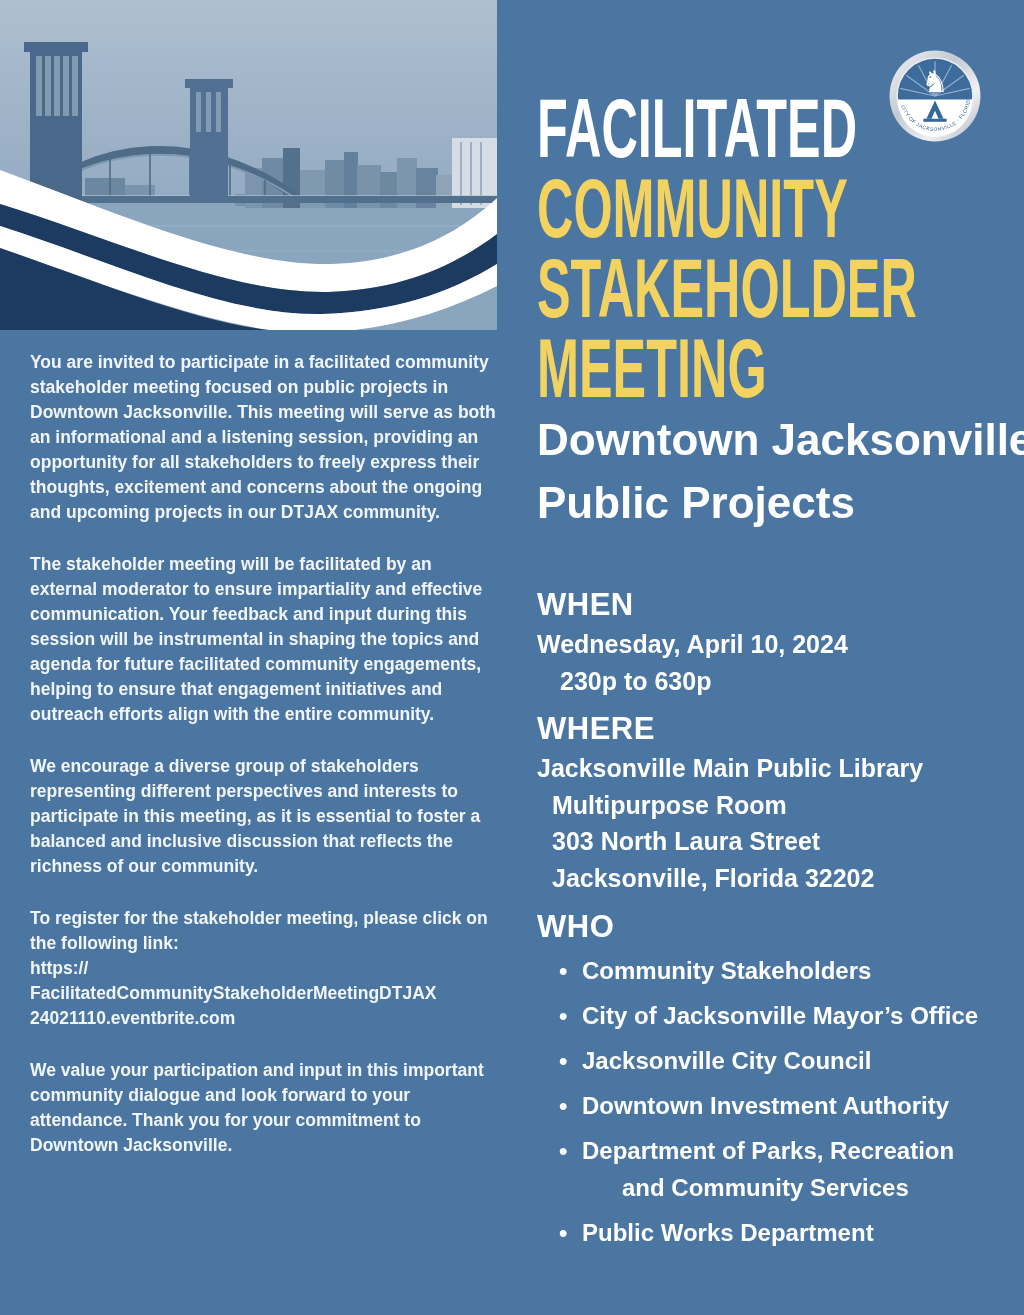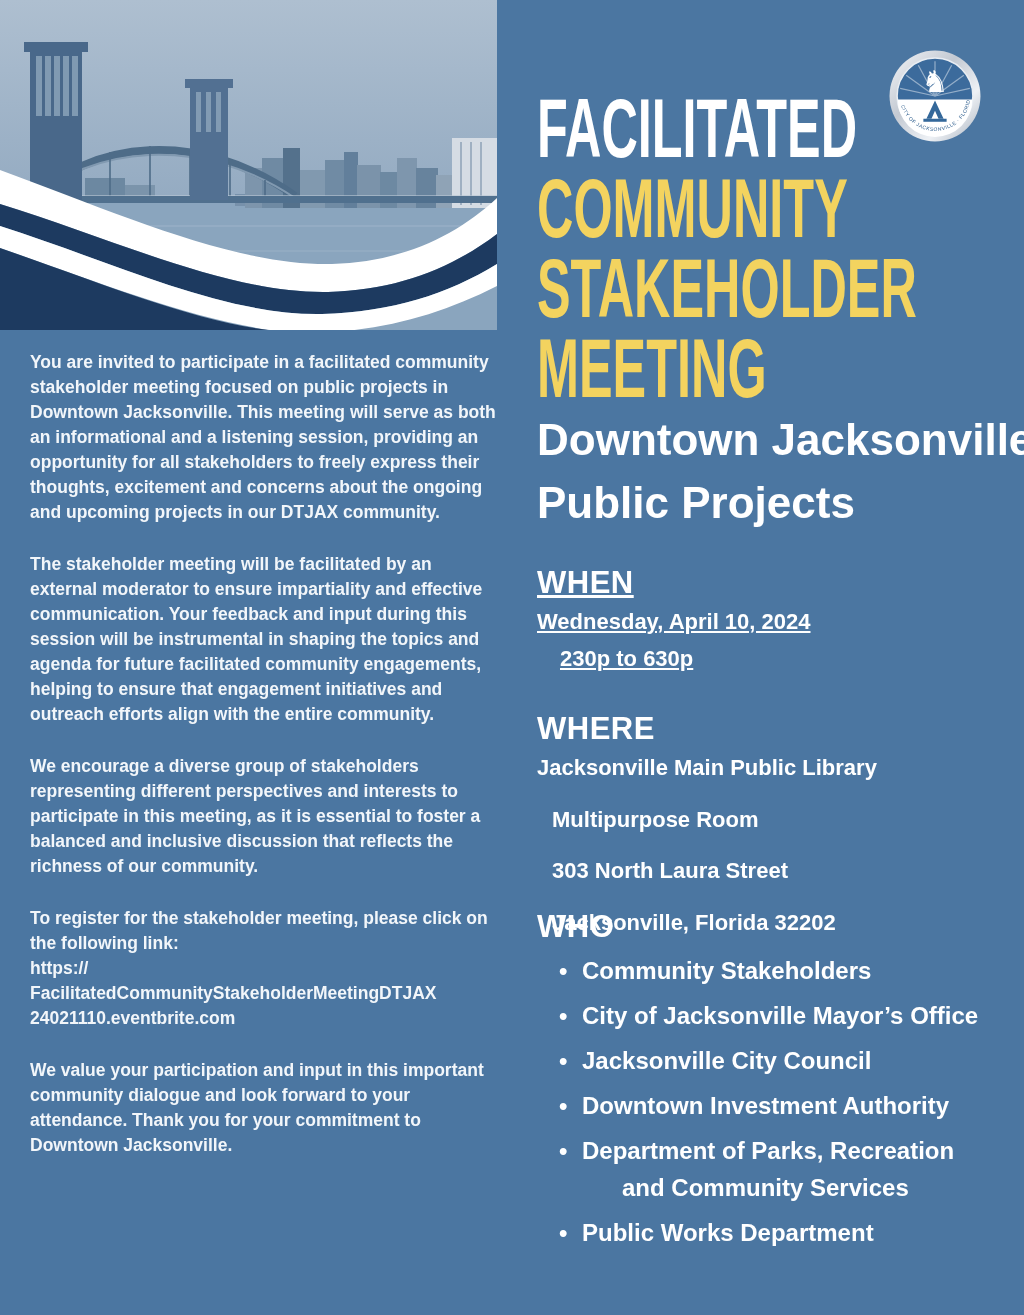--- a/index.html
+++ b/index.html
@@ -34,29 +34,29 @@
   .t-white { color:#ffffff; }
   .t-yellow { color:#f3d35f; }
 
   .subtitle {
     position:absolute; left:537px; top:408px;
     font-size:44px; font-weight:bold; line-height:63px; color:#ffffff;
     white-space:nowrap;
   }
 
   .section { position:absolute; left:537px; width:470px; }
-  .sec-when  { top:566px;text-decoration:underline; }
+  .sec-when  { top:588px; }
   .sec-where { top:712px; }
   .sec-who   { top:910px; width:480px; }
   .sec-h {
     font-size:31px; font-weight:bold; line-height:34px; margin:0 0 4px 0;
     letter-spacing:0.5px;
   }
-  .sec-line { font-size:22px; font-weight:bold; line-height:36.5px; white-space:nowrap; }
-  .indent { padding-left:15px;margin-top:15px; }
+  .sec-line { font-size:25px; font-weight:bold; line-height:36.5px; white-space:nowrap; }
+  .indent { padding-left:15px; }
   .indent2 { padding-left:23px; }
 
   .who-list { list-style:none; margin:6px 0 0 0; padding:0; width:448px; }
   .who-list li {
     font-size:24px; font-weight:bold; line-height:37px;
     padding-left:85px; text-indent:-63px;margin-top:8px;
   }
   .who-list li::before {
     content:"\2022";
     display:inline-block; width:23px; text-indent:0;

